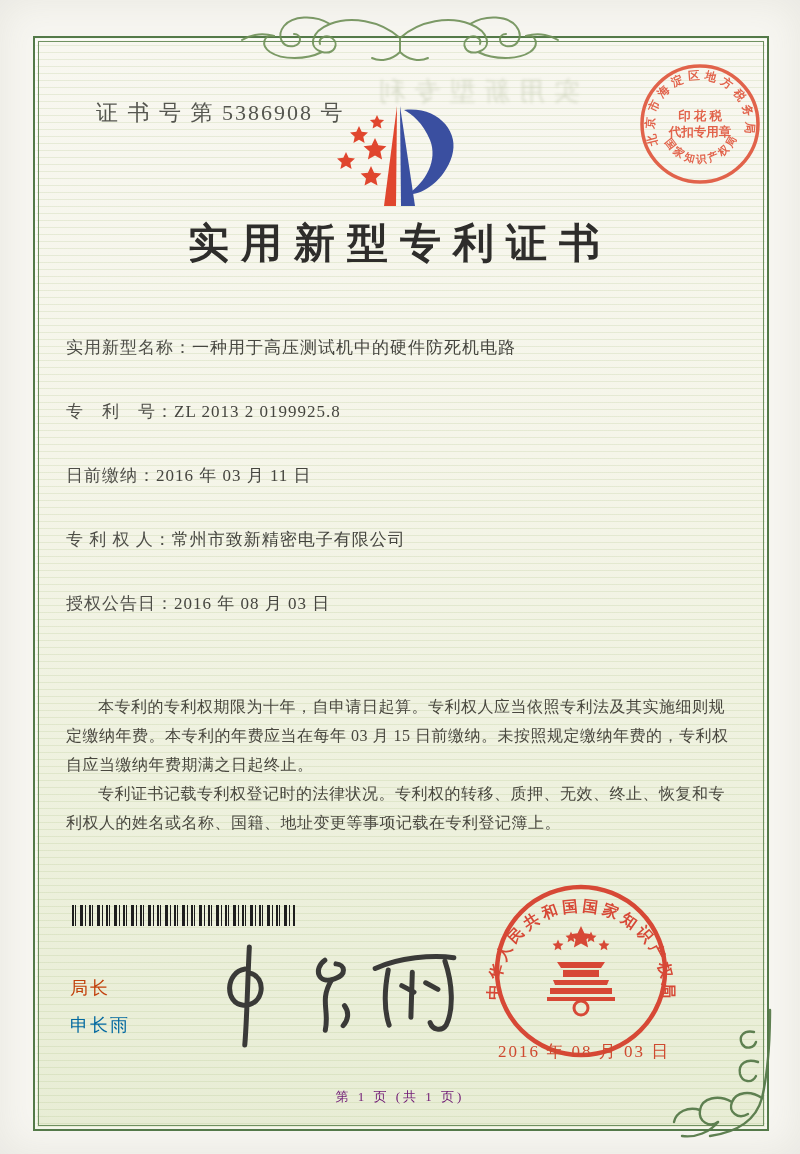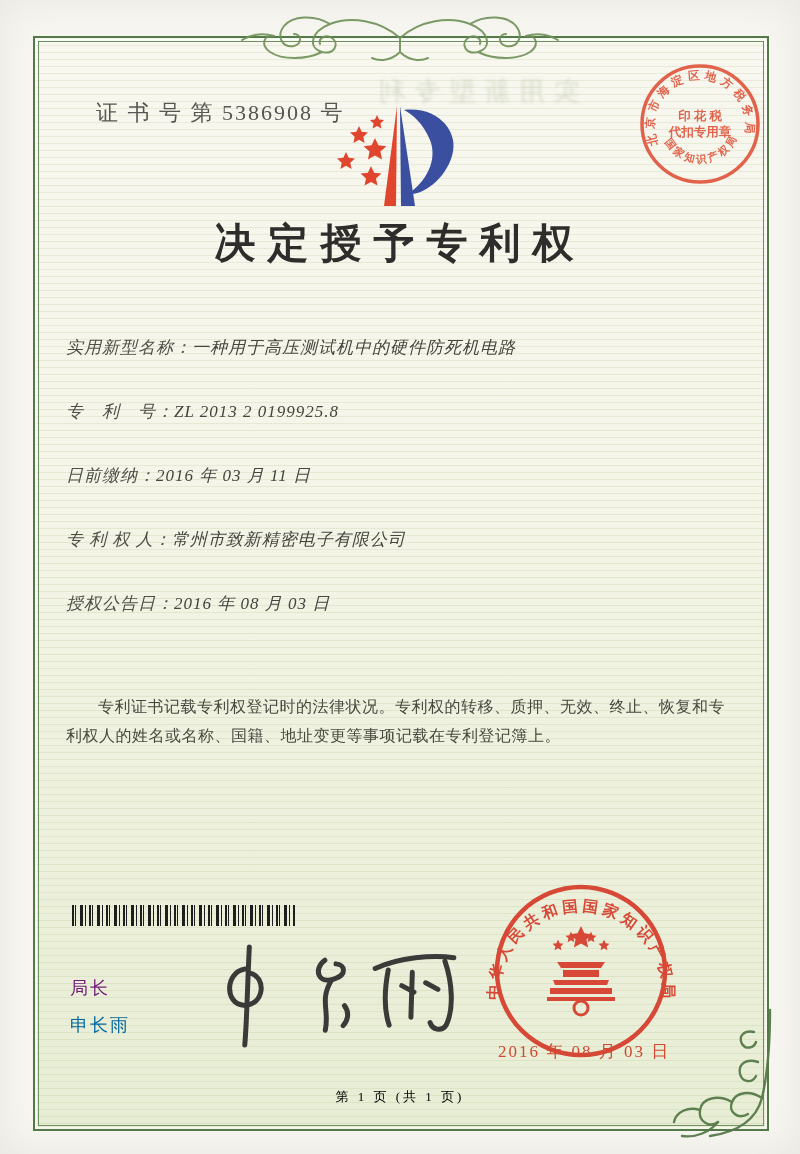--- a/index.html
+++ b/index.html
@@ -36,54 +36,54 @@
     text-align:center;pointer-events:none;
   }
   .logo{position:absolute;left:320px;top:98px;}
   .tax-stamp{position:absolute;left:638px;top:62px;opacity:.92;}
   .title{
     position:absolute;left:0;right:0;top:216px;margin:0;
     text-align:center;font-size:41px;font-weight:600;
     letter-spacing:12px;color:#2e2d2b;
   }
   
-  .fields{position:absolute;left:66px;right:64px;top:336px;font-style:italic;}
+  .fields{position:absolute;left:66px;right:64px;top:336px;}
   .field-row{margin-bottom:40px;line-height:24px;font-size:17px;color:#4e4e48;letter-spacing:1px;}
   .field-label{color:#4e4e48;}
   .field-value{color:#45453f;}
   
   .paragraphs{position:absolute;left:66px;right:62px;top:692px;}
   .paragraphs p{
     margin:0;text-indent:2em;font-size:16px;line-height:29px;
     color:#49483f;letter-spacing:.5px;
   }
   
   .barcode{
     position:absolute;left:72px;top:905px;width:224px;height:21px;
     background:repeating-linear-gradient(90deg,
       #1e1e1e 0 2px, transparent 2px 3px,
       #1e1e1e 3px 4px, transparent 4px 8px,
       #1e1e1e 8px 11px, transparent 11px 13px,
       #1e1e1e 13px 14px, transparent 14px 17px);
   }
   
-  .sig-title{position:absolute;left:70px;top:976px;font-size:18px;color:#701a75;letter-spacing:2px;
+  .sig-title{position:absolute;left:70px;top:976px;font-size:18px;color:#c2410c;letter-spacing:2px;
     font-family:"Liberation Sans","DejaVu Sans",sans-serif;}
   .sig-name{position:absolute;left:70px;top:1013px;font-size:18px;color:#0369a1;letter-spacing:2px;
     font-family:"Liberation Sans","DejaVu Sans",sans-serif;}
   .signature-svg{position:absolute;left:198px;top:938px;transform:rotate(-2deg);}
   
   .seal{position:absolute;left:486px;top:876px;opacity:.95;}
   .seal-date{
     position:absolute;left:498px;top:1040px;font-size:17px;color:#cf4a30;letter-spacing:2px;
   }
   
   .footer{
     position:absolute;left:0;right:0;top:1088px;text-align:center;
-    font-size:13px;color:#000000;letter-spacing:3px;
+    font-size:13px;color:#701a75;letter-spacing:3px;
   }
   .scan-shade{position:absolute;inset:0;pointer-events:none;
     box-shadow:inset 0 0 40px rgba(120,120,110,.12);}
 </style>
 </head>
 <body>
 
 <div class="page">
 
   <div class="frame">
@@ -144,31 +144,32 @@
     <text font-size="11.5" fill="#e0573e" letter-spacing="4.5" font-weight="bold">
       <textPath href="#taxTop" startOffset="4">北京市海淀区地方税务局</textPath>
     </text>
     <text font-size="10.5" fill="#e0573e" letter-spacing="2.5" font-weight="bold">
       <textPath href="#taxBottom" startOffset="2">国家知识产权局</textPath>
     </text>
     <text x="62" y="58" text-anchor="middle" font-size="12.5" fill="#e0573e" font-weight="bold">印 花 税</text>
     <text x="62" y="74" text-anchor="middle" font-size="12.5" fill="#e0573e" font-weight="bold">代扣专用章</text>
   </svg>
 
-  <h1 class="title">决定授予专利权</h1>
+  <h1 class="title">实用新型专利证书</h1>
 
   <div class="fields">
       <div class="field-row"><span class="field-label">实用新型名称：</span><span class="field-value">一种用于高压测试机中的硬件防死机电路</span></div>
       <div class="field-row"><span class="field-label">专　利　号：</span><span class="field-value">ZL 2013 2 0199925.8</span></div>
       <div class="field-row"><span class="field-label">日前缴纳：</span><span class="field-value">2016 年 03 月 11 日</span></div>
       <div class="field-row"><span class="field-label">专 利 权 人：</span><span class="field-value">常州市致新精密电子有限公司</span></div>
       <div class="field-row"><span class="field-label">授权公告日：</span><span class="field-value">2016 年 08 月 03 日</span></div>
     </div>
 
   <div class="paragraphs">
+      <p>本专利的专利权期限为十年，自申请日起算。专利权人应当依照专利法及其实施细则规定缴纳年费。本专利的年费应当在每年 03 月 15 日前缴纳。未按照规定缴纳年费的，专利权自应当缴纳年费期满之日起终止。</p>
       <p>专利证书记载专利权登记时的法律状况。专利权的转移、质押、无效、终止、恢复和专利权人的姓名或名称、国籍、地址变更等事项记载在专利登记簿上。</p>
     </div>
 
   <div class="barcode"></div>
 
   <div class="sig-title">局长</div>
   <div class="sig-name">申长雨</div>
 
   <svg class="signature-svg" width="270" height="110" viewBox="0 0 270 110">
     <g fill="none" stroke="#3a3a38" stroke-width="5" stroke-linecap="round" stroke-linejoin="round">

